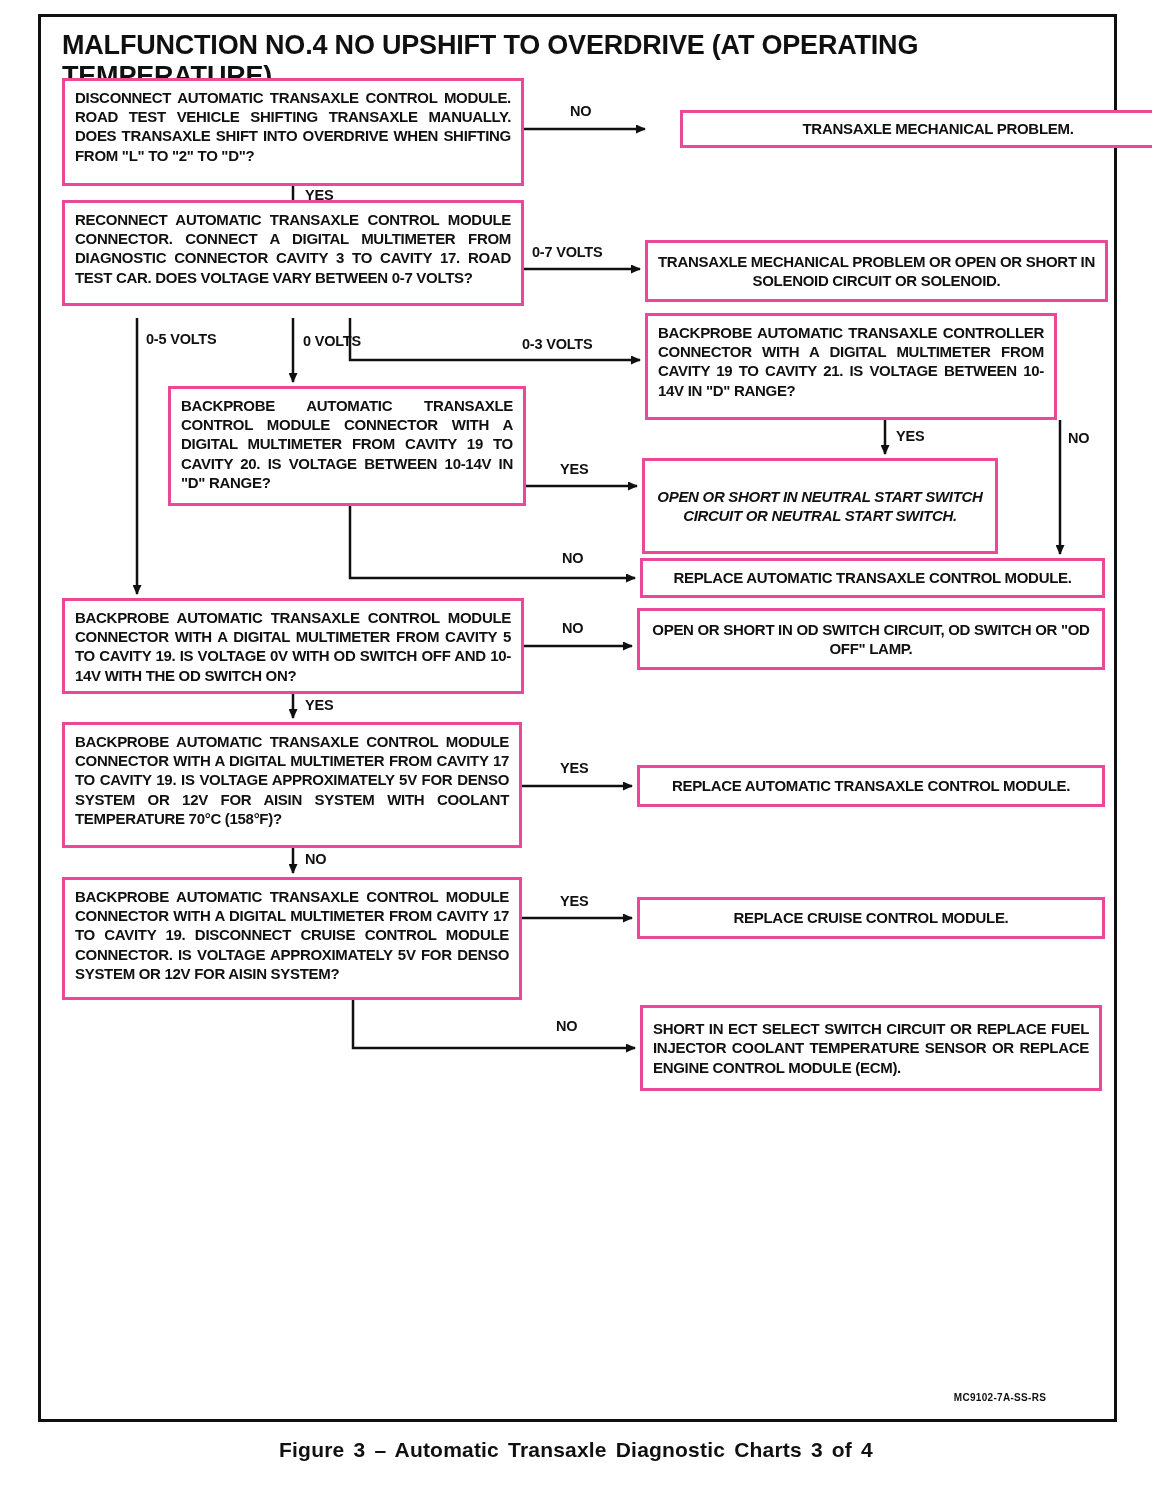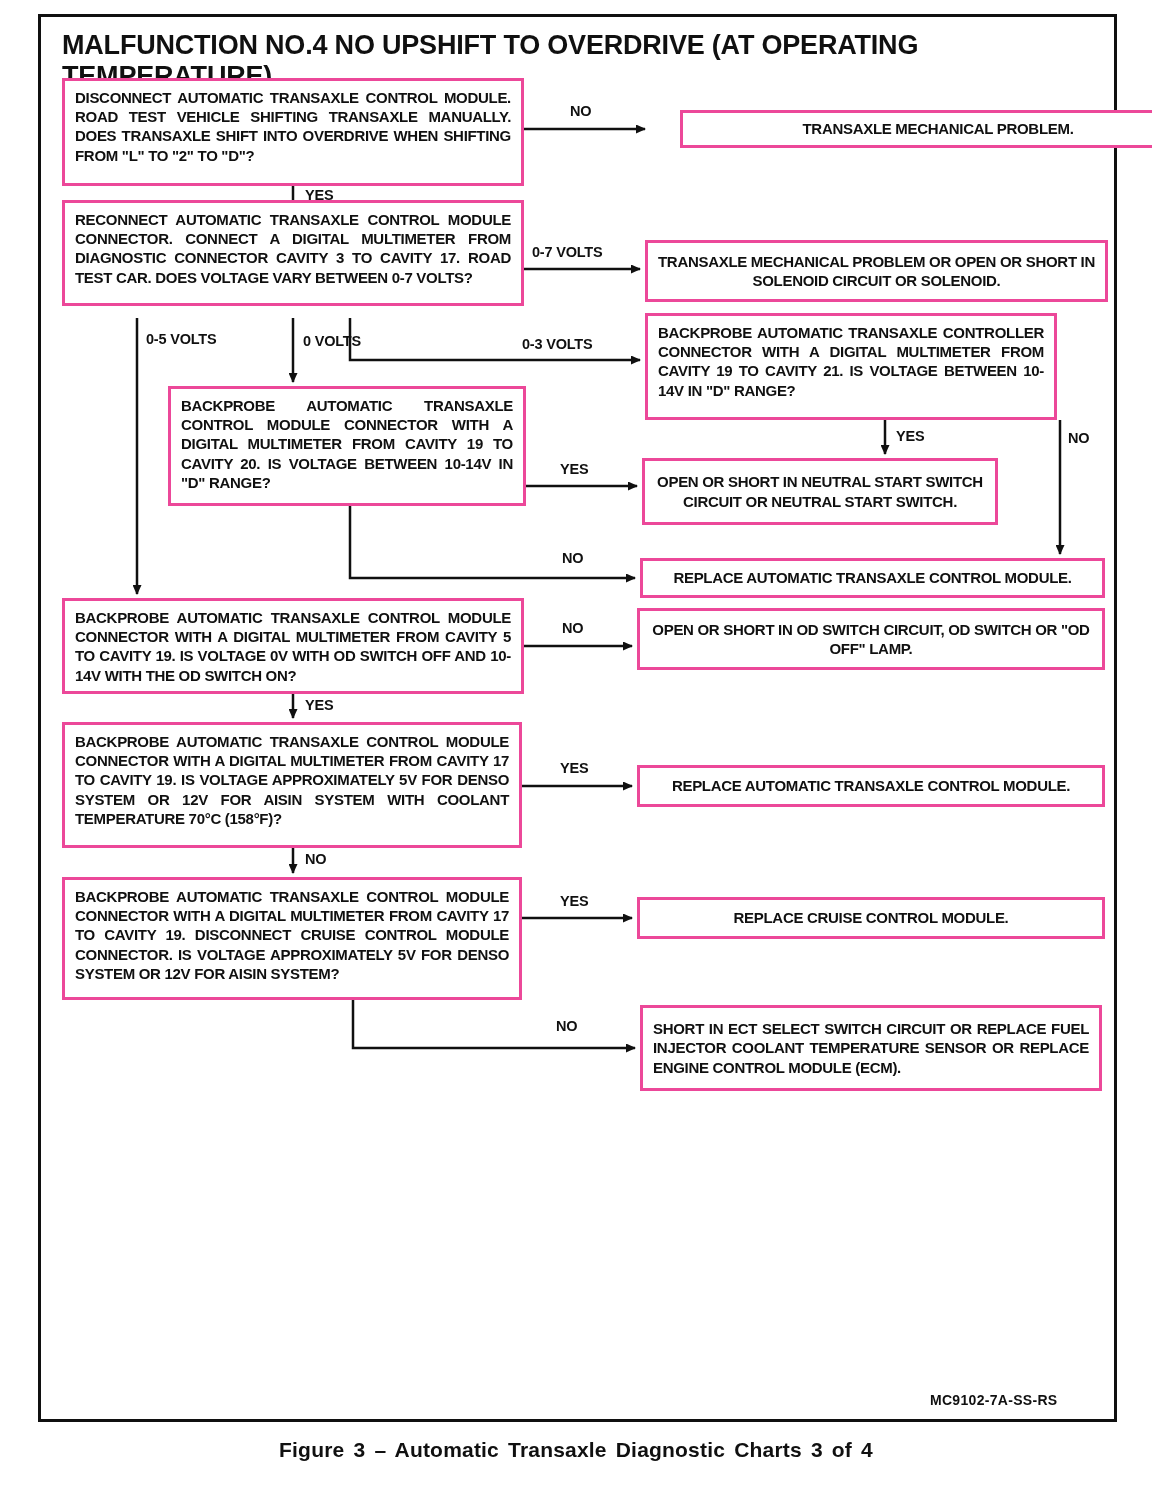--- a/index.html
+++ b/index.html
@@ -38,21 +38,21 @@
   }
   .box.r.left{justify-content:flex-start;text-align:justify;display:flex;}
   .wires{position:absolute;left:0;top:0;pointer-events:none;}
   .elabel{
     position:absolute;
     font-size:14.5px;font-weight:bold;letter-spacing:-0.2px;
     white-space:nowrap;
   }
   .doc-code{
     position:absolute;left:930px;top:1392px;width:140px;
-    text-align:left;font-size:14px;font-weight:bold;letter-spacing:0.3px;
+    text-align:center;font-size:10px;font-weight:bold;letter-spacing:0.3px;
   }
   .caption{
     position:absolute;left:0;top:1438px;width:1152px;
     text-align:center;font-size:21px;font-weight:bold;letter-spacing:0.2px;
     word-spacing:3px;
   }
 </style>
 </head>
 <body>
 
@@ -93,21 +93,21 @@
   <div class="box r" style="left:680px;top:110px;width:516px;height:38px;">TRANSAXLE MECHANICAL PROBLEM.</div>
 
   <div class="box q" style="left:62px;top:200px;width:462px;height:106px;">RECONNECT AUTOMATIC TRANSAXLE CONTROL MODULE CONNECTOR. CONNECT A DIGITAL MULTIMETER FROM DIAGNOSTIC CONNECTOR CAVITY 3 TO CAVITY 17. ROAD TEST CAR. DOES VOLTAGE VARY BETWEEN 0-7 VOLTS?</div>
 
   <div class="box r" style="left:645px;top:240px;width:463px;height:62px;">TRANSAXLE MECHANICAL PROBLEM OR OPEN OR SHORT IN SOLENOID CIRCUIT OR SOLENOID.</div>
 
   <div class="box q" style="left:645px;top:313px;width:412px;height:107px;">BACKPROBE AUTOMATIC TRANSAXLE CONTROLLER CONNECTOR WITH A DIGITAL MULTIMETER FROM CAVITY 19 TO CAVITY 21. IS VOLTAGE BETWEEN 10-14V IN "D" RANGE?</div>
 
   <div class="box q" style="left:168px;top:386px;width:358px;height:120px;">BACKPROBE AUTOMATIC TRANSAXLE CONTROL MODULE CONNECTOR WITH A DIGITAL MULTIMETER FROM CAVITY 19 TO CAVITY 20. IS VOLTAGE BETWEEN 10-14V IN "D" RANGE?</div>
 
-  <div class="box r" style="left:642px;top:458px;width:356px;height:67px;">OPEN OR SHORT IN NEUTRAL START SWITCH CIRCUIT OR NEUTRAL START SWITCH.</div>
+  <div class="box r" style="left:642px;top:458px;width:356px;height:96px;font-style:italic;">OPEN OR SHORT IN NEUTRAL START SWITCH CIRCUIT OR NEUTRAL START SWITCH.</div>
 
   <div class="box r" style="left:640px;top:558px;width:465px;height:40px;">REPLACE AUTOMATIC TRANSAXLE CONTROL MODULE.</div>
 
   <div class="box q" style="left:62px;top:598px;width:462px;height:96px;">BACKPROBE AUTOMATIC TRANSAXLE CONTROL MODULE CONNECTOR WITH A DIGITAL MULTIMETER FROM CAVITY 5 TO CAVITY 19. IS VOLTAGE 0V WITH OD SWITCH OFF AND 10-14V WITH THE OD SWITCH ON?</div>
 
   <div class="box r" style="left:637px;top:608px;width:468px;height:62px;">OPEN OR SHORT IN OD SWITCH CIRCUIT, OD SWITCH OR "OD OFF" LAMP.</div>
 
   <div class="box q" style="left:62px;top:722px;width:460px;height:126px;">BACKPROBE AUTOMATIC TRANSAXLE CONTROL MODULE CONNECTOR WITH A DIGITAL MULTIMETER FROM CAVITY 17 TO CAVITY 19. IS VOLTAGE APPROXIMATELY 5V FOR DENSO SYSTEM OR 12V FOR AISIN SYSTEM WITH COOLANT TEMPERATURE 70°C (158°F)?</div>
 
   <div class="box r" style="left:637px;top:765px;width:468px;height:42px;">REPLACE AUTOMATIC TRANSAXLE CONTROL MODULE.</div>

